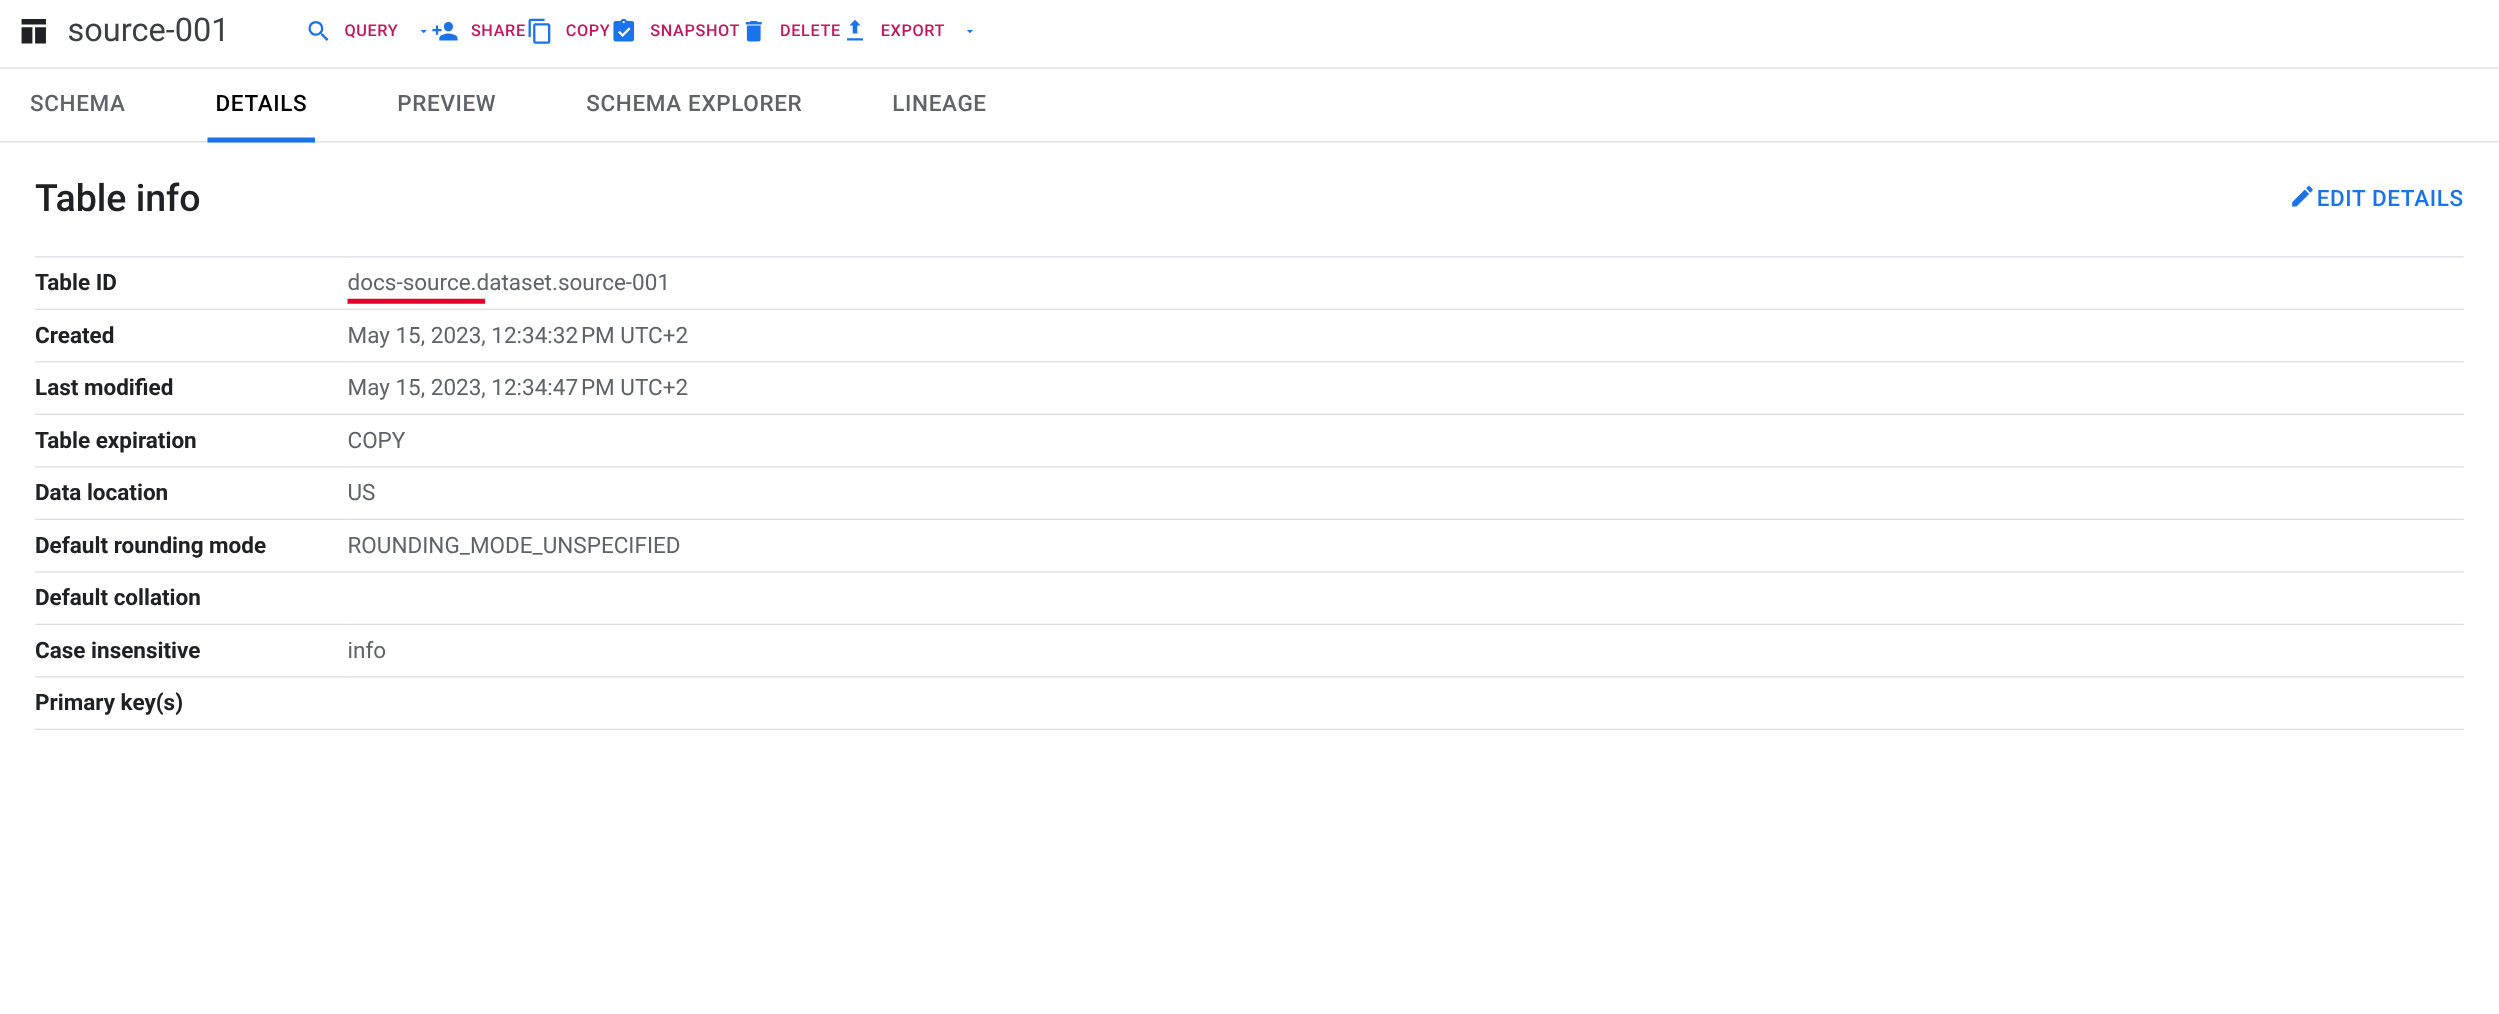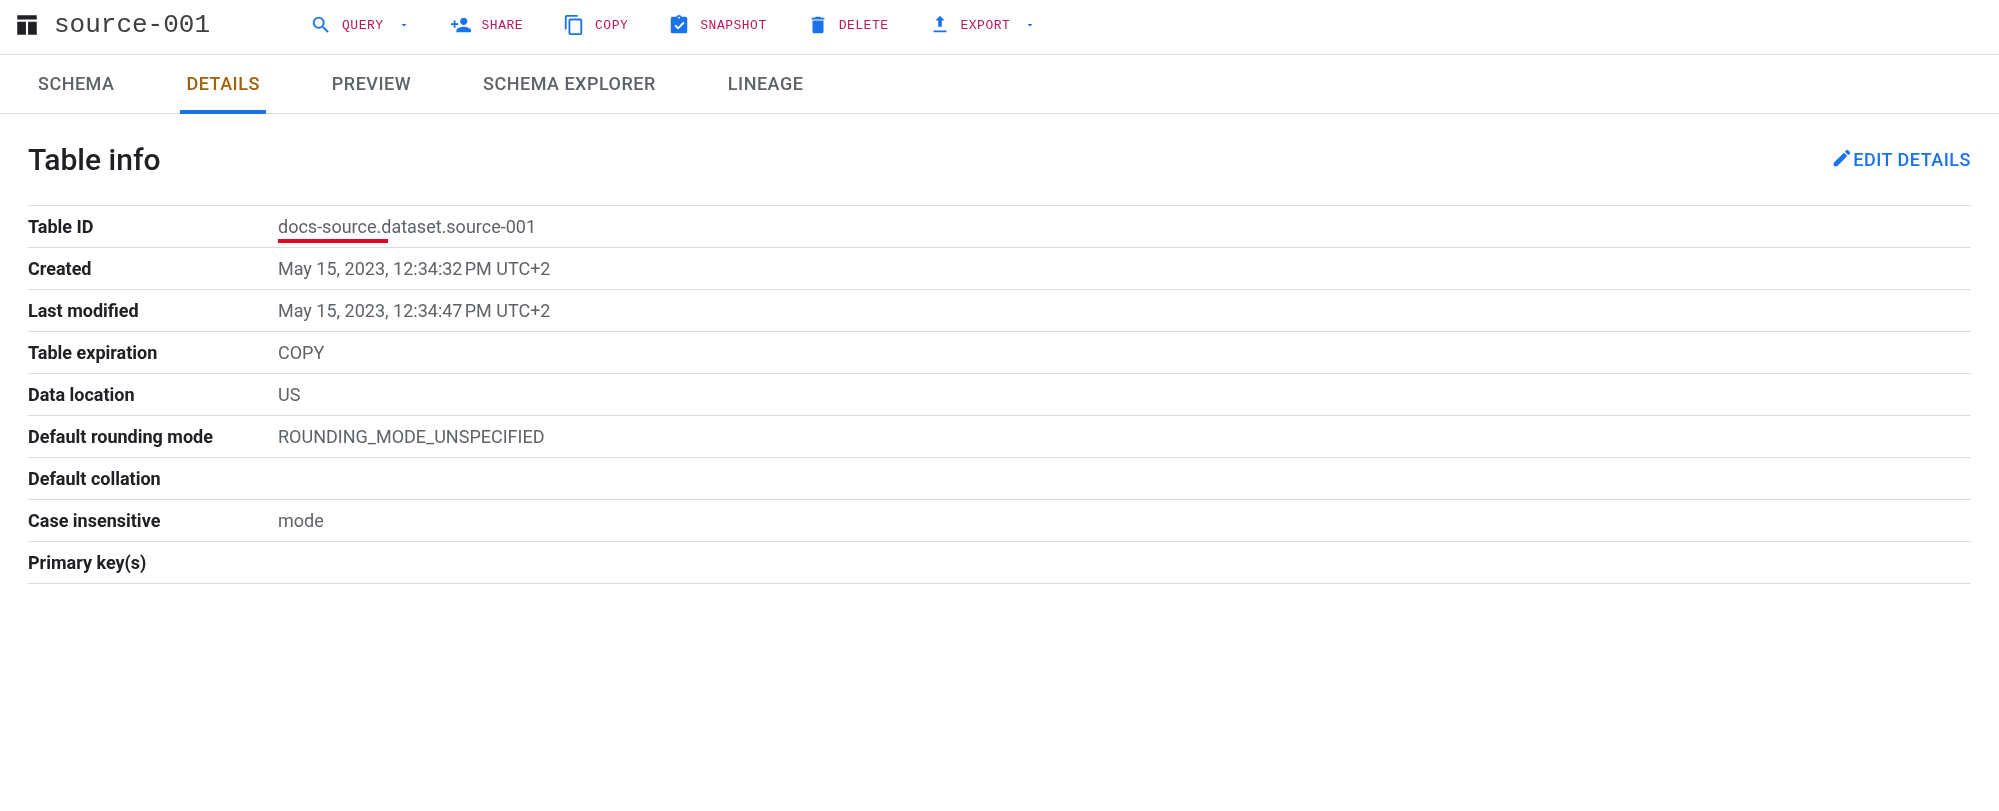--- a/index.html
+++ b/index.html
@@ -8,23 +8,21 @@
     font-family: Roboto, "Helvetica Neue", Arial, sans-serif;
     font-size: 14px;
     color: #202124;
     background: #fff;
     width: 1999px;
   }
   .toolbar {
     display: flex;
     align-items: center;
     padding: 10px 14px 14px 14px;
-    gap: 40px;
     border-bottom: 1px solid #dadce0;
-    font-family: Liberation Mono, monospace;
   }
   .title-block {
     display: flex;
     align-items: center;
     gap: 14px;
     margin-right: 60px;
   }
   .table-icon svg { display:block; }
   .page-title {
     font-size: 26px;
@@ -41,35 +39,35 @@
     letter-spacing: 0.5px;
     cursor: pointer;
     user-select: none;
     text-align: center;
   }
   .action-btn svg { fill: #1a73e8; display:block; }
   .caret { margin-left: 4px; }
   .tabs {
     display: flex;
     gap: 60px;
-    padding: 0 32px;
+    padding: 0 18px;
     border-bottom: 1px solid #dadce0;
   }
   .tab {
     padding: 18px 6px 16px 6px;
     font-size: 18px;
     font-weight: 500;
     letter-spacing: 0.5px;
     color: #5f6368;
     cursor: pointer;
     border-bottom: 4px solid transparent;
     margin-bottom: -1px;
   }
   .tab.active {
-    color: #a16207;
+    color: #000000;
     border-bottom: 4px solid #1a73e8;
   }
   .content {
     padding: 28px 28px 0 28px;
   }
   .section-header {
     display: flex;
     align-items: center;
     justify-content: space-between;
     margin-bottom: 28px;
@@ -250,21 +248,21 @@
     <tr class="info-row">
       <td class="info-label">Default rounding mode</td>
       <td class="info-value">ROUNDING_MODE_UNSPECIFIED</td>
     </tr>
     <tr class="info-row">
       <td class="info-label">Default collation</td>
       <td class="info-value"></td>
     </tr>
     <tr class="info-row">
       <td class="info-label">Case insensitive</td>
-      <td class="info-value">mode</td>
+      <td class="info-value">info</td>
     </tr>
     <tr class="info-row">
       <td class="info-label">Primary key(s)</td>
       <td class="info-value"></td>
     </tr>
   </tbody>
     </table>
 </div>
 
 </body></html>

